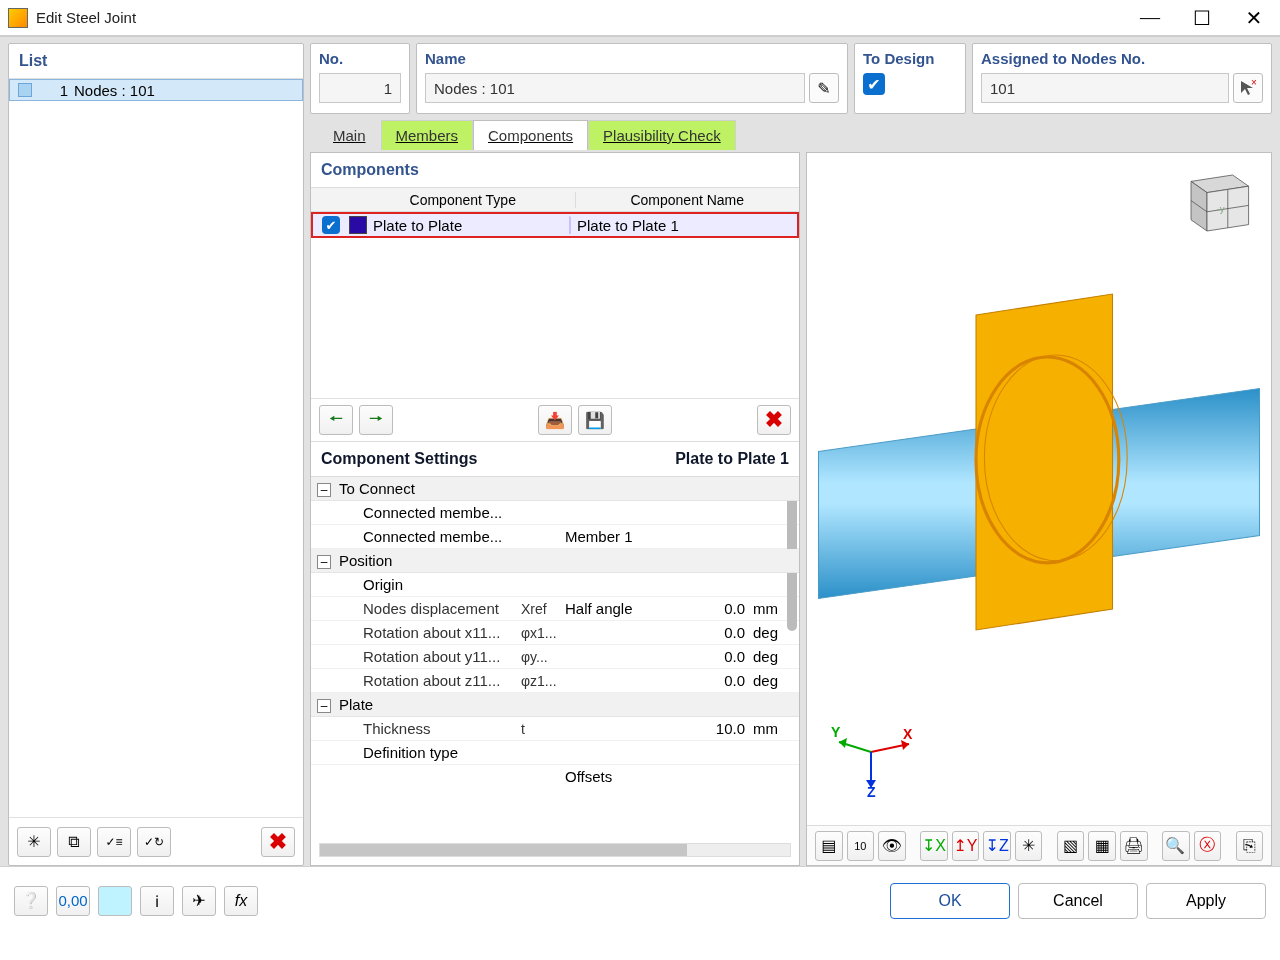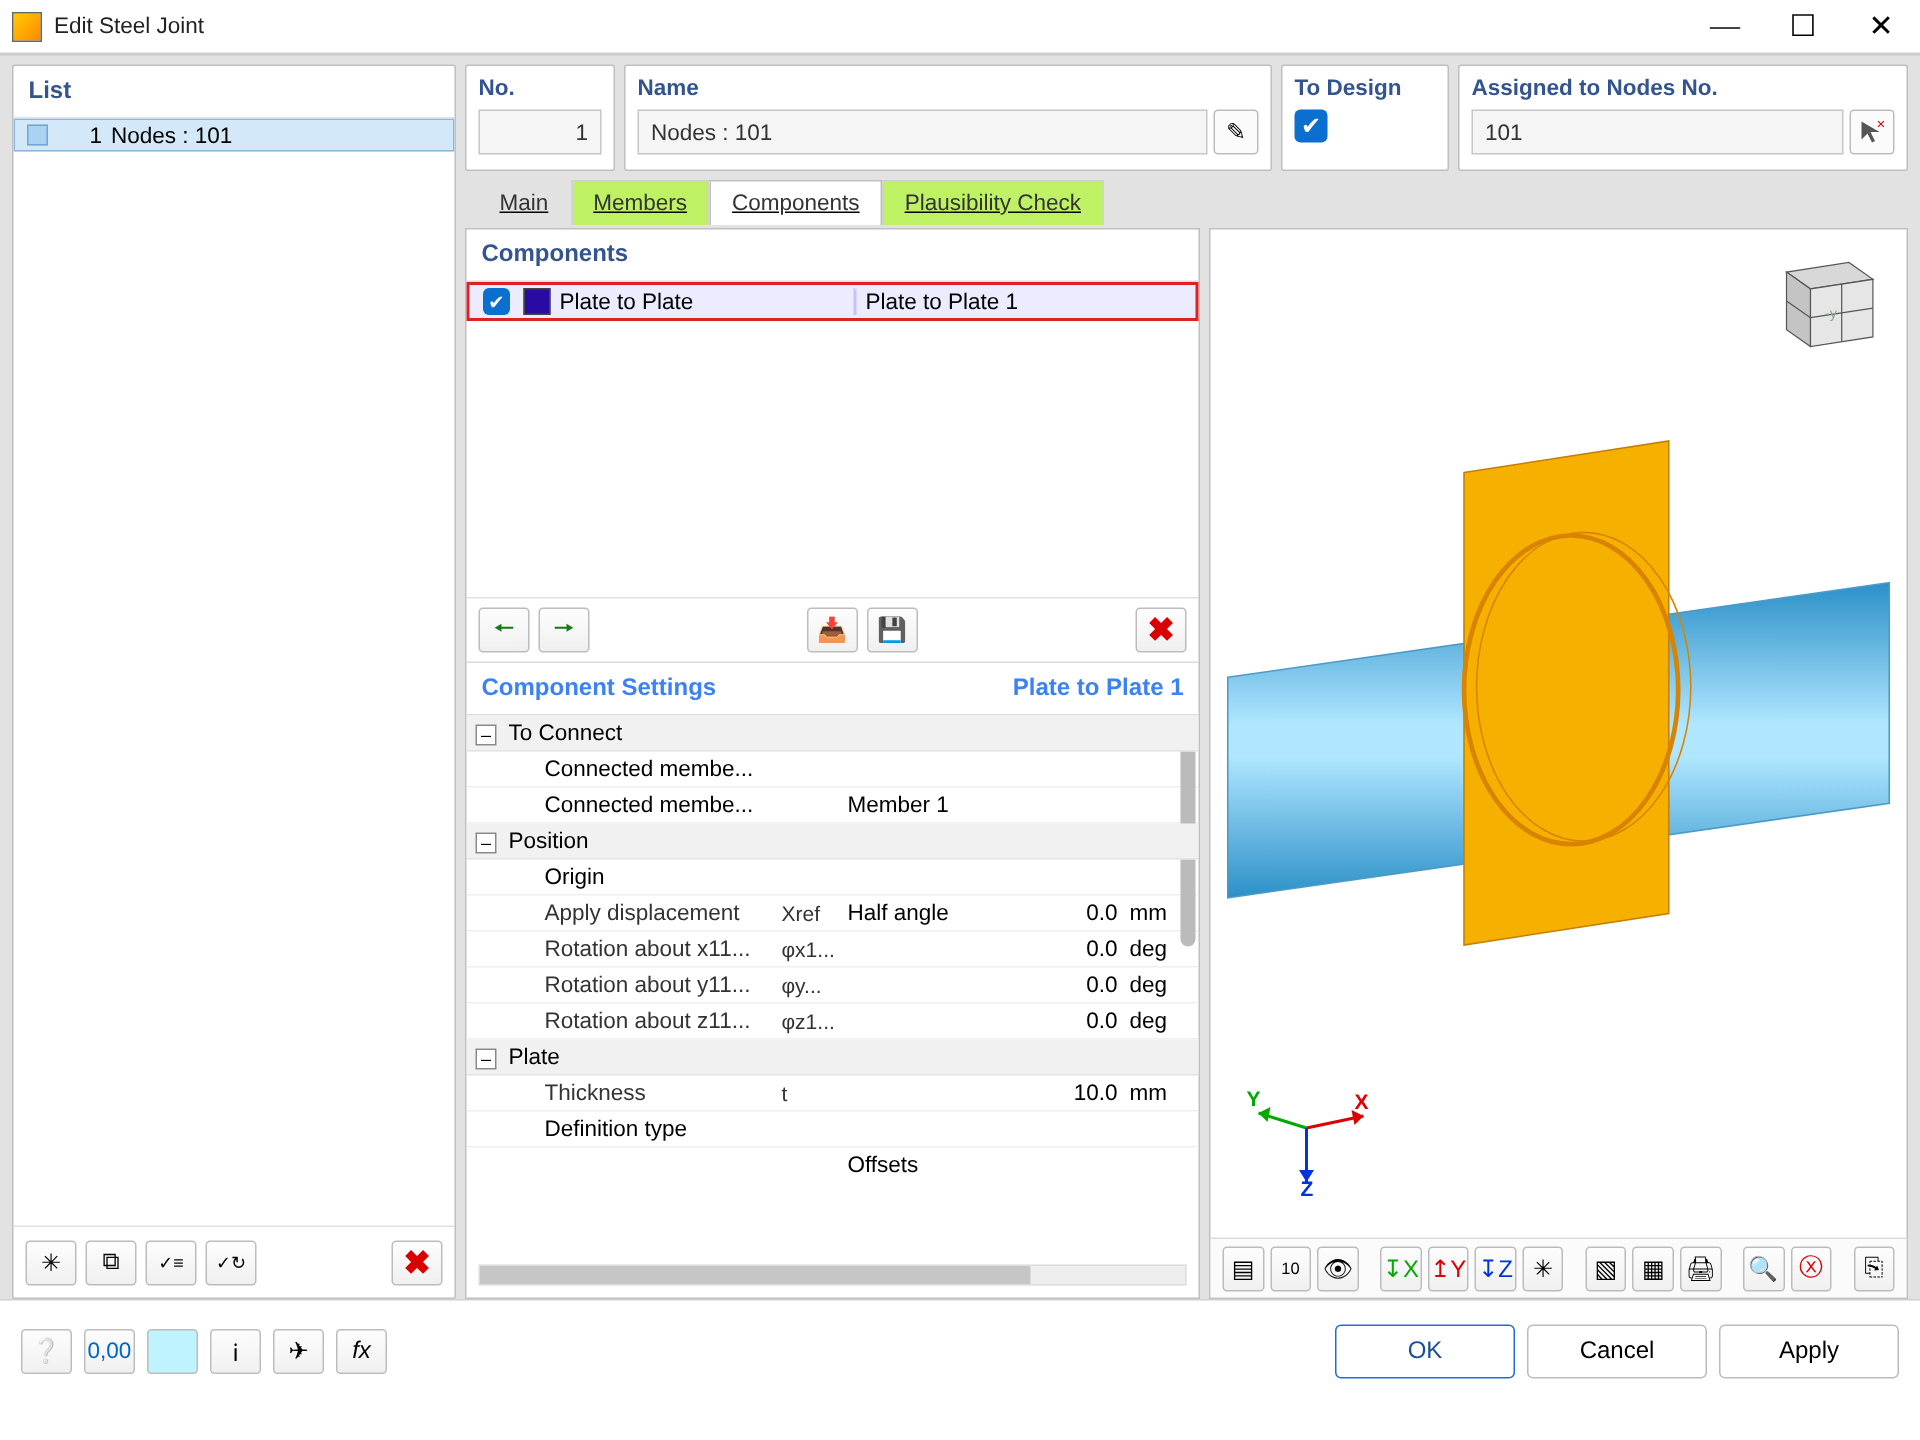--- a/index.html
+++ b/index.html
@@ -114,21 +114,21 @@
   .comp-row .colour { width:18px; height:18px; background:#2a0aa5; border:1px solid #444; margin-right:6px;}
   .comp-row .c1 { flex:1; display:flex; align-items:center; border-right:1px solid #c8c0ff; padding-left:0px;}
   .comp-row .c2 { flex:1; padding-left:6px; border-left:1px solid #c8c0ff;}
   .comp-body-space { flex:1; }
   .comp-tools { display:flex; align-items:center; padding:6px 8px; gap:6px; border-top:1px solid #e0e0e0; }
   .comp-tools .spacer { flex:1; }
   .green { color:#177a1a; }
 
   .settings-header {
     display:flex; justify-content:space-between; align-items:center;
-    color:#3b82f6; font-weight:600; font-size:16px; padding:8px 10px;
+    color:#0f172a; font-weight:600; font-size:16px; padding:8px 10px;
     border-top:1px solid #dcdcdc; border-bottom:1px solid #dcdcdc;
   }
   .settings-body { height: 362px; overflow:hidden; position:relative; }
   .prop-section-title {
     background:#f1f1f1; font-size:15px; padding:3px 8px 3px 28px;
     border-bottom:1px solid #e4e4e4; position:relative;
   }
   .prop-section-title .toggle {
     position:absolute; left:6px; top:6px; width:14px; height:14px;
     border:1px solid #888; background:#fff; font-size:12px; line-height:12px; text-align:center;
@@ -260,20 +260,25 @@
       <div class="tab">Main</div>
       <div class="tab alt">Members</div>
       <div class="tab active">Components</div>
       <div class="tab alt">Plausibility Check</div>
     </div>
 
     <div class="mid-row">
 
       <div class="comp-col">
         <div class="comp-header">Components</div>
+        <div class="comp-table-header">
+          <div class="cth1"></div>
+          <div class="cth2">Component Type</div>
+          <div class="cth3">Component Name</div>
+        </div>
         <div class="comp-row">
           <div class="ckcol">
               <div class="chk" style="width:18px;height:18px;font-size:13px;">✔</div>
             </div>
           <div class="c1">
             <span class="colour"></span>
             <span>Plate to Plate</span>
           </div>
           <div class="c2">Plate to Plate 1</div>
         </div>
@@ -326,21 +331,21 @@
             <span class="toggle">–</span>
             <span>Position</span>
           </div>
           <div class="prop-row">
             <div class="pr-left">Origin</div>
             <div class="pr-right">
                 <span>Half angle</span>
               </div>
           </div>
           <div class="prop-row">
-            <div class="pr-name">Apply displacement</div>
+            <div class="pr-name">Nodes displacement</div>
             <div class="pr-sym">Xref</div>
             <div class="pr-val">0.0</div>
             <div class="pr-unit">mm</div>
           </div>
           <div class="prop-row">
             <div class="pr-name">Rotation about x11...</div>
             <div class="pr-sym">φx1...</div>
             <div class="pr-val">0.0</div>
             <div class="pr-unit">deg</div>
           </div>

